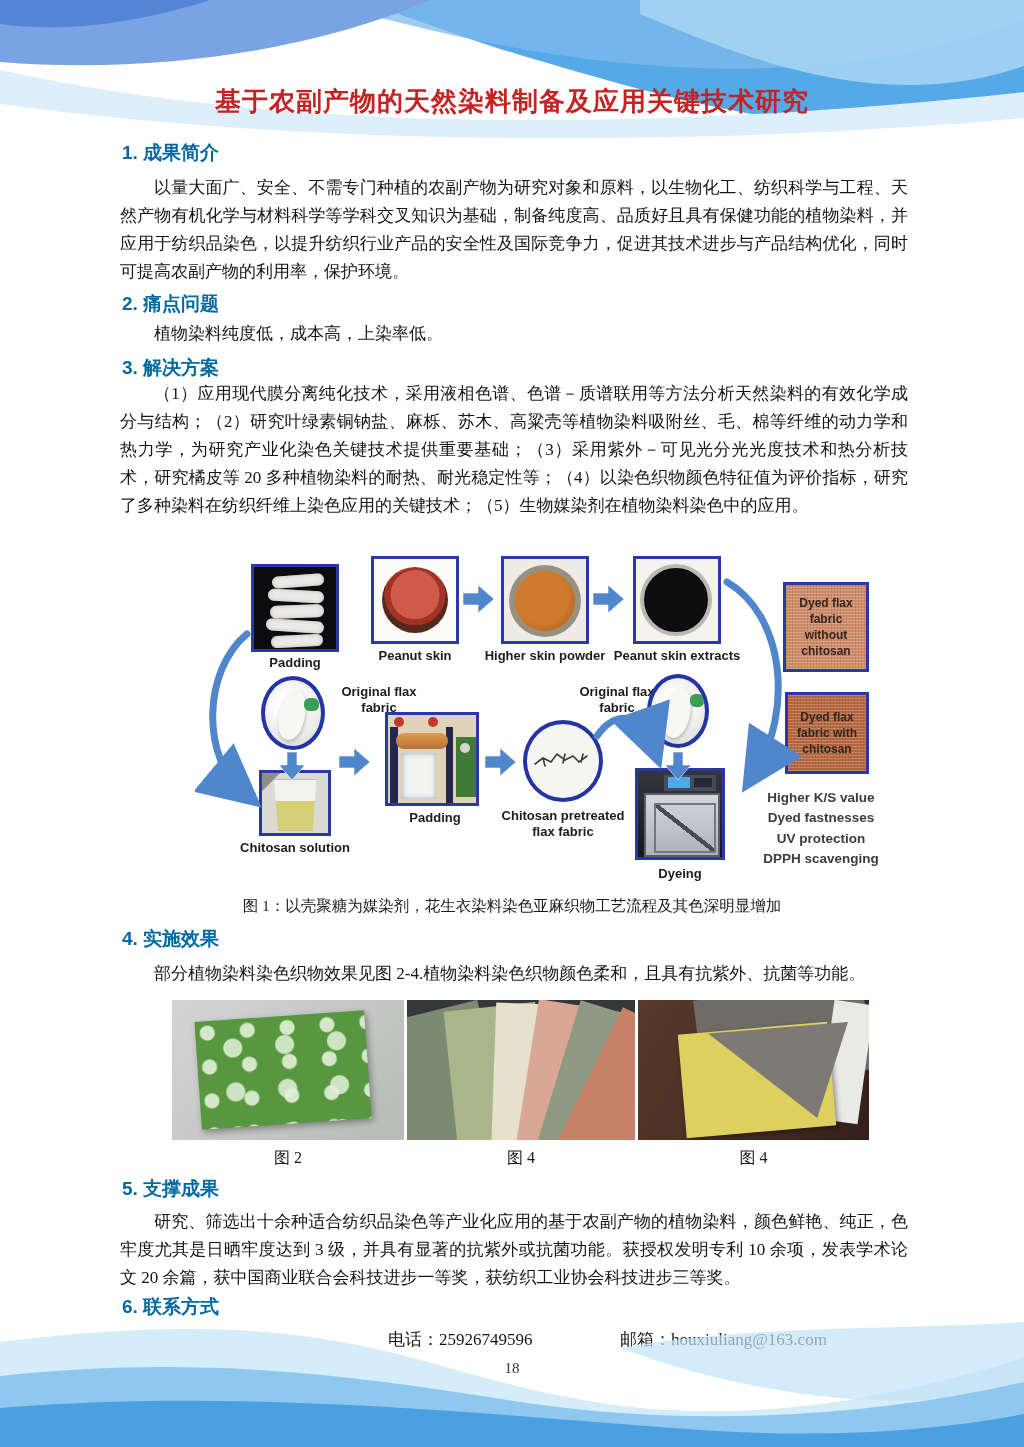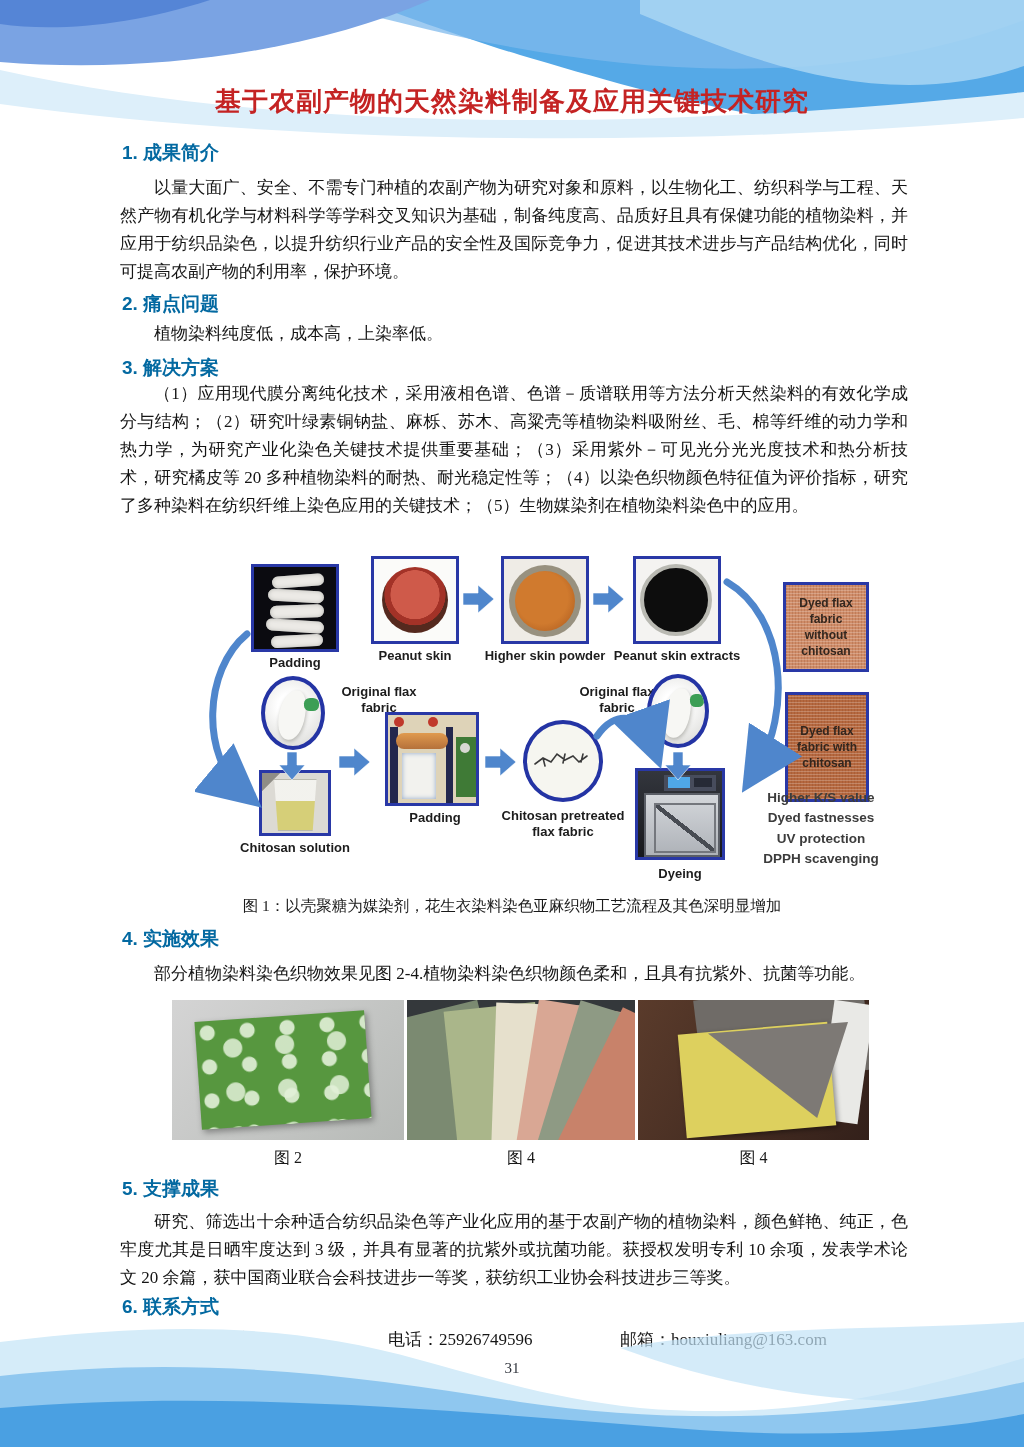--- a/index.html
+++ b/index.html
@@ -95,21 +95,21 @@
     </div>
     <div class="flabel" style="left:276px;top:96px;width:148px;">Higher skin powder</div>
 
     <div class="fimg" style="left:438px;top:4px;width:88px;height:88px;background:#f4f3f1;">
       <div class="abs" style="left:4px;top:5px;width:72px;height:72px;border-radius:50%;
            border:4px solid #b9b9b2;background:#0d0d0d;box-sizing:border-box;"></div>
     </div>
     <div class="flabel" style="left:408px;top:96px;width:148px;">Peanut skin extracts</div>
 
     <div class="dyedbox tex" style="left:588px;top:30px;width:86px;height:90px;background-color:#cf8c68;">Dyed flax fabric without chitosan</div>
-    <div class="dyedbox tex" style="left:590px;top:140px;width:84px;height:110px;background-color:#b5683f;">Dyed flax fabric with chitosan</div>
+    <div class="dyedbox tex" style="left:590px;top:140px;width:84px;height:82px;background-color:#b5683f;">Dyed flax fabric with chitosan</div>
 
     <div class="benefits">
       <span>Higher K/S value</span>
       <span>Dyed fastnesses</span>
       <span>UV protection</span>
       <span>DPPH scavenging</span>
     </div>
 
     <div class="fcirc" style="left:66px;top:124px;width:64px;height:74px;">
       <div class="abs" style="left:14px;top:10px;width:26px;height:50px;background:#f7f7f4;
@@ -226,15 +226,15 @@
   <div class="abs contact-item" style="left:152px;">姓名：侯秀良</div>
   <div class="abs contact-item" style="left:388px;">电话：25926749596</div>
   <div class="abs contact-item" style="left:620px;">邮箱：houxiuliang@163.com</div>
 
   <svg class="abs" style="left:0;top:1320px;" width="1024" height="127" viewBox="0 0 1024 127">
     <path d="M0,22 C180,0 300,6 420,40 C500,62 560,80 640,88 C780,100 900,76 1024,38 V127 H0 Z" fill="#d5ecf9"></path>
     <path d="M620,28 C760,4 900,10 1024,2 V70 C880,96 740,72 620,28 Z" fill="#c2e2f6" opacity="0.7"></path>
     <path d="M0,56 C200,34 360,56 520,82 C680,106 860,100 1024,62 V127 H0 Z" fill="#8fc7ef"></path>
     <path d="M0,88 C240,68 480,94 700,110 C820,118 930,112 1024,94 V127 H0 Z" fill="#4aa0e2"></path>
   </svg>
-  <div class="abs page-num">31</div>
+  <div class="abs page-num">18</div>
 
 </div>
 
 </body></html>

